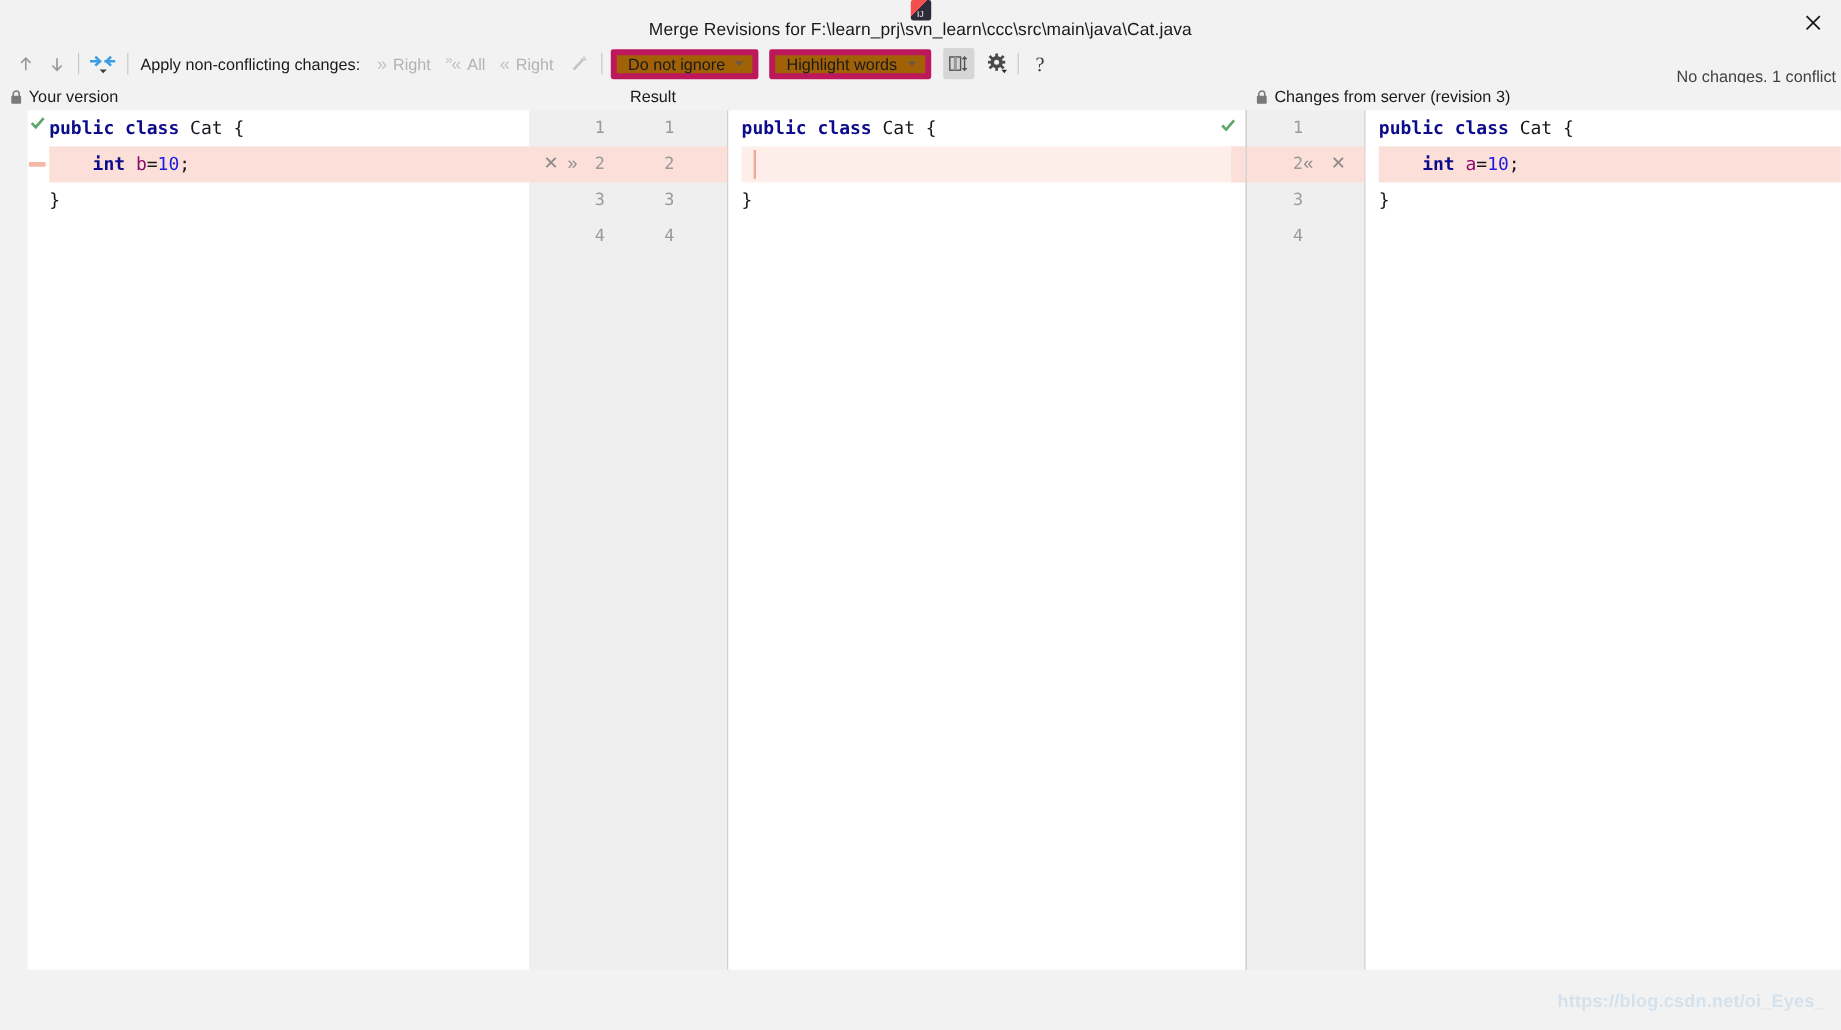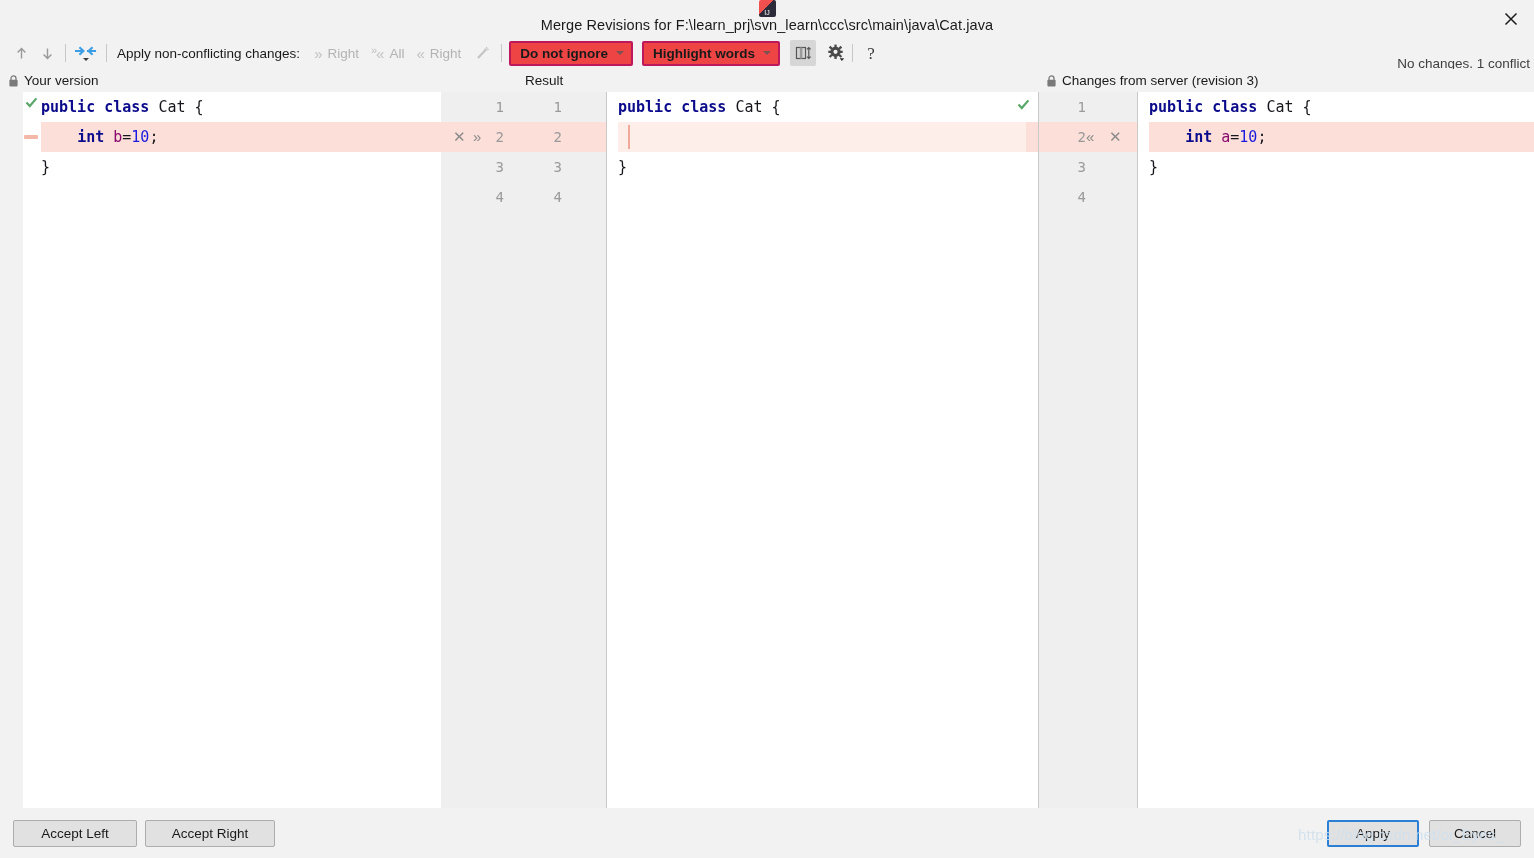--- a/index.html
+++ b/index.html
@@ -68,29 +68,28 @@
   .tb-textbtn {
     font-size: 13.5px; color: #b3b3b3; white-space: nowrap;
     display: flex; align-items: center; gap: 5px;
     padding: 2px 6px;
   }
   .chev-group { display: inline-flex; align-items: center; color: #c0c0c0; }
   .chev { font-size: 15px; line-height: 1; color: #c2c2c2; }
 
   .combo {
     height: 25px;
-    background: #ef4444;
-    border: 2px solid #be185d;
+    background: #a16207;
+    border: 5px solid #be185d;
     border-radius: 2px;
     display: flex; align-items: center;
     padding: 0 7px 0 9px;
     font-size: 13.5px; color: #1a1a1a;
     white-space: nowrap; gap: 8px;
     flex: none;
-    font-weight: bold;
   }
   .combo .caret {
     width: 0; height: 0;
     border-left: 4px solid transparent;
     border-right: 4px solid transparent;
     border-top: 4px solid #555;
     opacity: .75;
   }
   .toggle-pressed {
     background: #d6d6d6; border-radius: 2px;
@@ -217,21 +216,21 @@
   }
   .btn-accept-left  { left: 13px;  width: 124px; }
   .btn-accept-right { left: 145px; width: 130px; }
   .btn-apply  { left: 1327px; width: 92px; background: #e1e1e1;
                 border: 2px solid #2b7fd4; }
   .btn-cancel { left: 1429px; width: 92px; }
   .watermark {
     position: absolute; left: 1298px; top: 826px;
     font-size: 15px; color: #cfe0ee; opacity: .85;
     font-family: "Liberation Sans", sans-serif;
-    white-space: nowrap; letter-spacing: .2px;
+    white-space: nowrap; letter-spacing: .2px; font-weight: bold;
   }
 </style>
 </head>
 <body>
 
 <div id="app">
 
   <div class="titlebar">
     <div class="app-icon"></div>
     <div class="title-text">Merge Revisions for F:\learn_prj\svn_learn\ccc\src\main\java\Cat.java</div>
@@ -442,21 +441,15 @@
       <div class="edge-marks">
         <svg class="check-mark" style="right:6px; top:4px;" viewBox="0 0 13 13">
           <path d="M1.5 6.6 L4.8 10 L11.4 2.4" stroke="#59a869" stroke-width="2.2" fill="none"></path>
         </svg>
         <div class="dash-mark" style="right:2px; top:43px; width:14px;"></div>
       </div>
     </div>
 
   </div>
 
-  <div class="bottombar">
-    <div class="btn btn-accept-left">Accept Left</div>
-    <div class="btn btn-accept-right">Accept Right</div>
-    <div class="btn btn-apply">Apply</div>
-    <div class="btn btn-cancel">Cancel</div>
-  </div>
   <div class="watermark">https://blog.csdn.net/oi_Eyes_</div>
 
 </div>
 
 </body></html>

